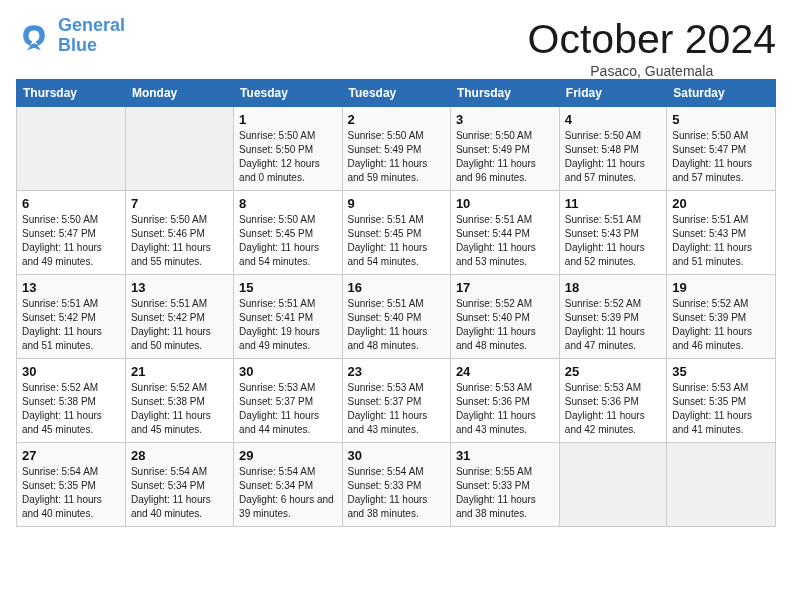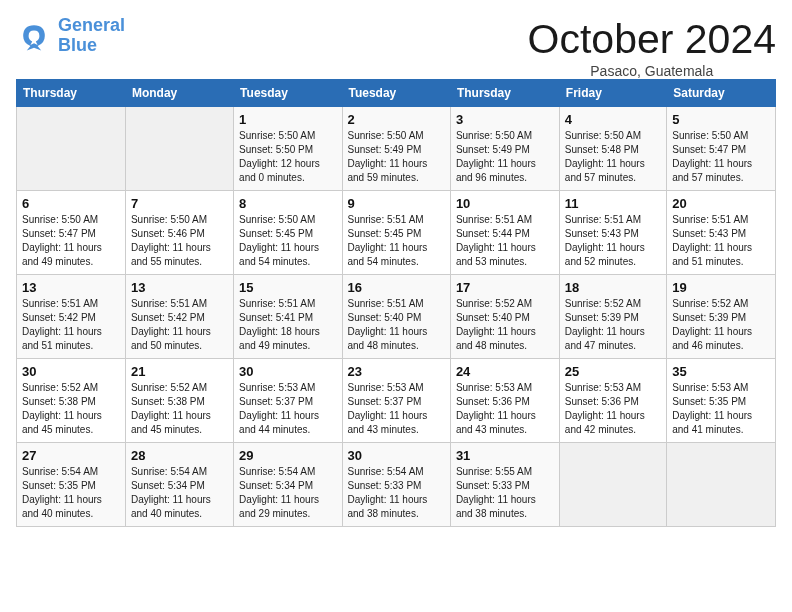--- a/index.html
+++ b/index.html
@@ -240,21 +240,21 @@
           <span>Sunrise: 5:51 AM</span><br>
           <span>Sunset: 5:42 PM</span><br>
           <span>Daylight: 11 hours and 50 minutes.</span>
         </div>
         </td>
         <td>
           <span class="day-num">15</span>
         <div class="cell-text">
           <span>Sunrise: 5:51 AM</span><br>
           <span>Sunset: 5:41 PM</span><br>
-          <span>Daylight: 18 hours and 49 minutes.</span>
+          <span>Daylight: 19 hours and 49 minutes.</span>
         </div>
         </td>
         <td>
           <span class="day-num">16</span>
         <div class="cell-text">
           <span>Sunrise: 5:51 AM</span><br>
           <span>Sunset: 5:40 PM</span><br>
           <span>Daylight: 11 hours and 48 minutes.</span>
         </div>
         </td>
@@ -356,21 +356,21 @@
           <span>Sunrise: 5:54 AM</span><br>
           <span>Sunset: 5:34 PM</span><br>
           <span>Daylight: 11 hours and 40 minutes.</span>
         </div>
         </td>
         <td>
           <span class="day-num">29</span>
         <div class="cell-text">
           <span>Sunrise: 5:54 AM</span><br>
           <span>Sunset: 5:34 PM</span><br>
-          <span>Daylight: 11 hours and 29 minutes.</span>
+          <span>Daylight: 6 hours and 39 minutes.</span>
         </div>
         </td>
         <td>
           <span class="day-num">30</span>
         <div class="cell-text">
           <span>Sunrise: 5:54 AM</span><br>
           <span>Sunset: 5:33 PM</span><br>
           <span>Daylight: 11 hours and 38 minutes.</span>
         </div>
         </td>

